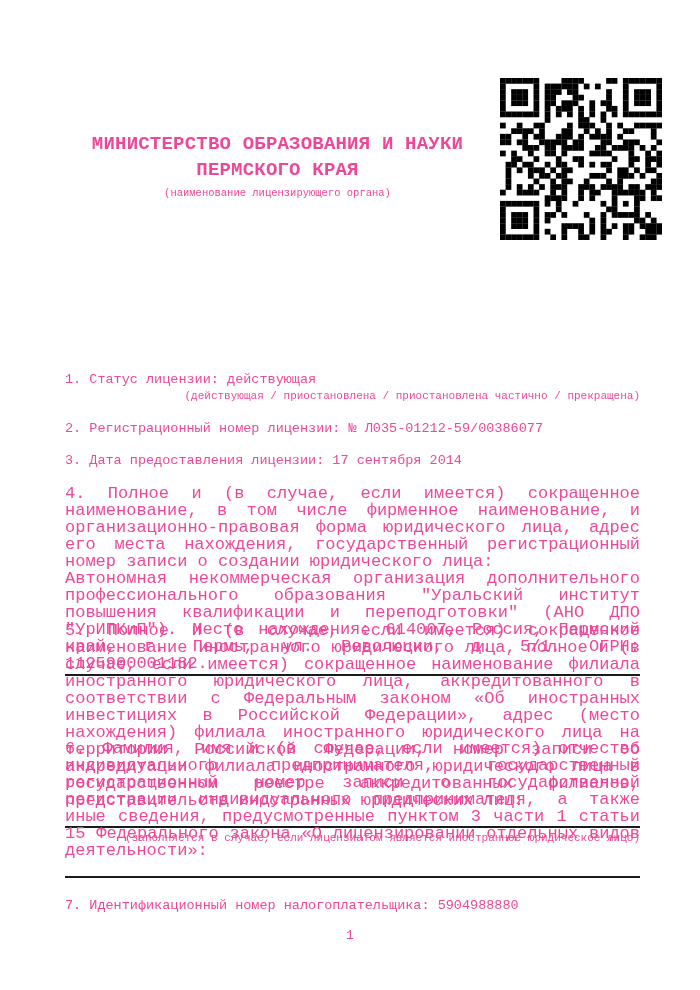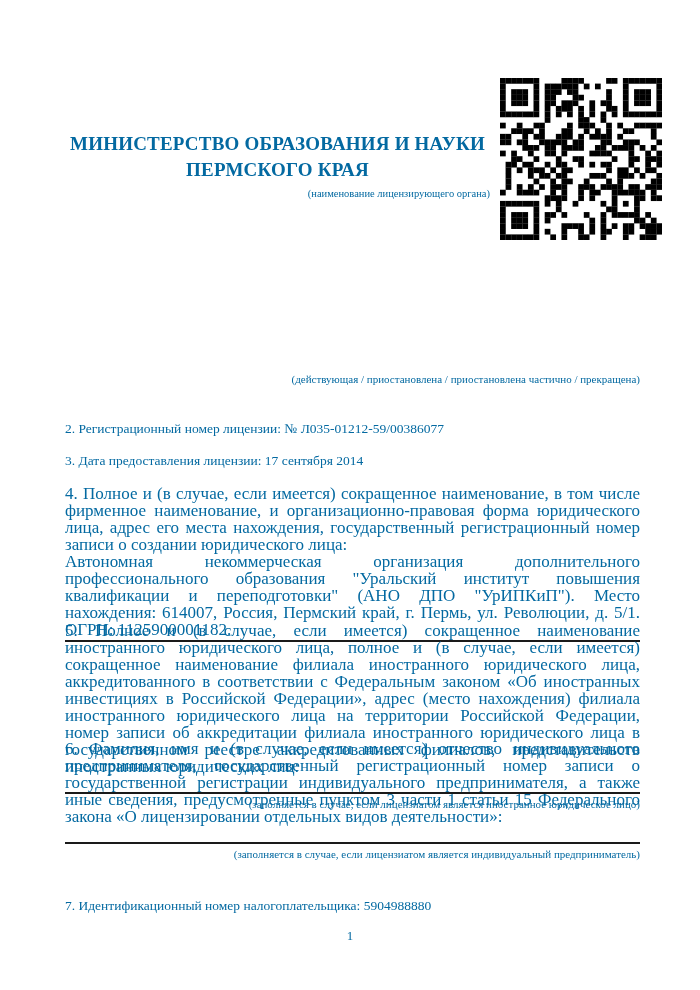--- a/index.html
+++ b/index.html
@@ -1,42 +1,42 @@
 <!DOCTYPE html>
 <html lang="ru"><head>
 <meta charset="utf-8">
 <style>
   html, body { margin: 0; padding: 0; background: #ffffff; }
   .page {
     position: relative;
     width: 700px;
     height: 990px;
     background: #ffffff;
-    font-family: Liberation Serif, serif;
-    color: #0369a1;
+    font-family: Liberation Mono, monospace;
+    color: #ec4899;
     overflow: hidden;
     margin: 0 auto;
   }
   .ministry {
     position: absolute;
     left: 65px;
     top: 131px;
     width: 425px;
     text-align: center;
   }
   .ministry-name {
     font-weight: bold;
     font-size: 19px;
     line-height: 26px;
     letter-spacing: 0.2px;
   }
   .small-caption {
     font-size: 10.5px;
     line-height: 13px;
-    text-align: right;
+    text-align: center;
   }
   .ministry .small-caption { margin-top: 4px; }
   .qr {
     position: absolute;
     left: 500px;
     top: 78px;
     width: 162px;
     height: 162px;
   }
   .doc-title {
@@ -509,20 +509,21 @@
         <rect x="83.79" y="156.41" width="5.74" height="5.74"></rect>
         <rect x="100.55" y="156.41" width="5.74" height="5.74"></rect>
         <rect x="122.90" y="156.41" width="5.74" height="5.74"></rect>
         <rect x="139.66" y="156.41" width="5.74" height="5.74"></rect>
         <rect x="145.24" y="156.41" width="5.74" height="5.74"></rect>
         <rect x="150.83" y="156.41" width="5.74" height="5.74"></rect>
       </svg></div>
 
 
   <div class="abs-item" style="top:371px">
+    <div>1. Статус лицензии: действующая</div>
     <div class="field-caption status-caption">(действующая / приостановлена / приостановлена частично / прекращена)</div>
   </div>
 
   <div class="abs-item" style="top:420px">2. Регистрационный номер лицензии: № Л035-01212-59/00386077</div>
 
   <div class="abs-item" style="top:452px">3. Дата предоставления лицензии: 17 сентября 2014</div>
 
   <div class="abs-item" style="top:485px">
     <div class="para">4. Полное и (в случае, если имеется) сокращенное наименование, в том числе фирменное наименование, и организационно-правовая форма юридического лица, адрес его места нахождения, государственный регистрационный номер записи о создании юридического лица:</div>
     <div class="para">Автономная некоммерческая организация дополнительного профессионального образования "Уральский институт повышения квалификации и переподготовки" (АНО ДПО "УрИПКиП"). Место нахождения: 614007, Россия, Пермский край, г. Пермь, ул. Революции, д. 5/1. ОГРН: 1125900001182.</div>
@@ -531,20 +532,19 @@
 
   <div class="abs-item" style="top:622px">
     <div class="para">5. Полное и (в случае, если имеется) сокращенное наименование иностранного юридического лица, полное и (в случае, если имеется) сокращенное наименование филиала иностранного юридического лица, аккредитованного в соответствии с Федеральным законом «Об иностранных инвестициях в Российской Федерации», адрес (место нахождения) филиала иностранного юридического лица на территории Российской Федерации, номер записи об аккредитации филиала иностранного юридического лица в государственном реестре аккредитованных филиалов, представительств иностранных юридических лиц:</div>
     <div class="blank-answer"></div>
     <div class="field-caption">(заполняется в случае, если лицензиатом является иностранное юридическое лицо)</div>
   </div>
 
   <div class="abs-item" style="top:740px">
     <div class="para">6. Фамилия, имя и (в случае, если имеется) отчество индивидуального предпринимателя, государственный регистрационный номер записи о государственной регистрации индивидуального предпринимателя, а также иные сведения, предусмотренные пунктом 3 части 1 статьи 15 Федерального закона «О лицензировании отдельных видов деятельности»:</div>
     <div class="blank-answer"></div>
-    <div class="field-caption">(заполняется в случае, если лицензиатом является индивидуальный предприниматель)</div>
   </div>
 
   <div class="abs-item" style="top:897px">7. Идентификационный номер налогоплательщика: 5904988880</div>
 
   <div class="page-num">1</div>
 
 </div>
 
 </body></html>

